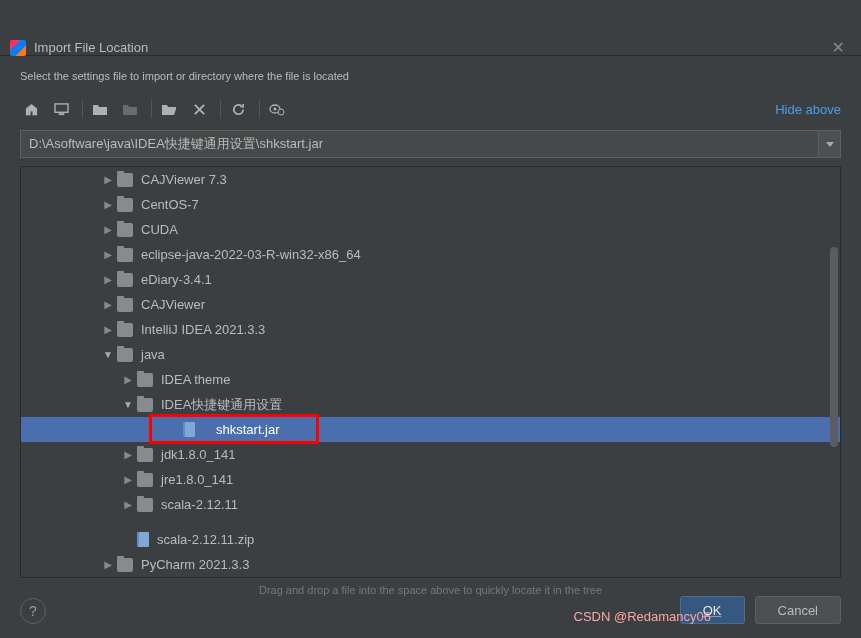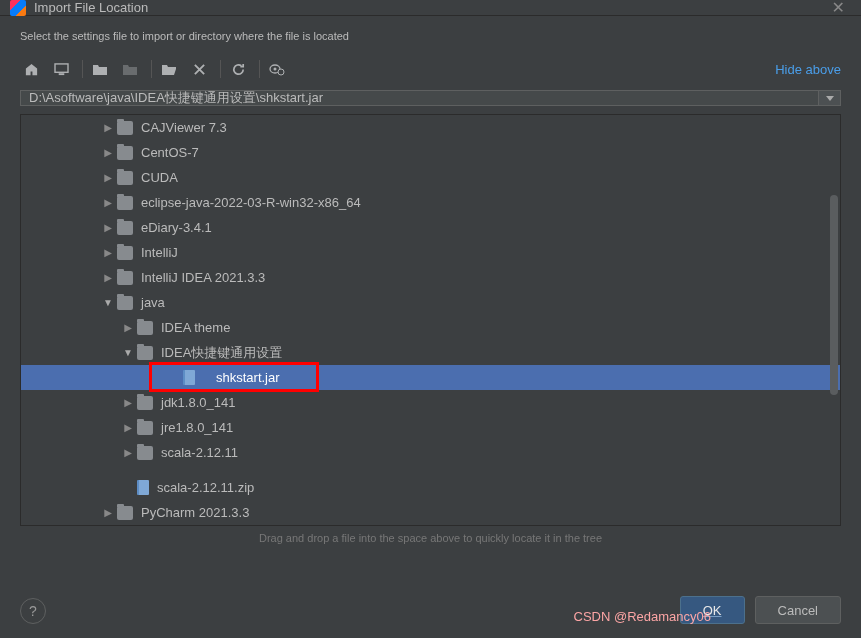--- a/index.html
+++ b/index.html
@@ -13,20 +13,21 @@
   overflow: hidden;
   position: relative;
 }
 .titlebar {
   height: 16px;
   display: flex;
   align-items: center;
   padding: 0 10px;
   background: #3c3f41;
   border-bottom: 1px solid #2b2b2b;
+  margin-top: 40px;
 }
 .titlebar .appicon {
   width: 16px; height: 16px;
   background: linear-gradient(135deg, #fe315d 0%, #fe315d 33%, #087cfa 33%, #087cfa 66%, #f97a12 66%);
   margin-right: 8px;
   border-radius: 2px;
 }
 .titlebar .title { color: #bbbbbb; flex: 1; }
 .titlebar .close { color: #888; cursor: pointer; font-size: 16px; padding: 0 6px; }
 .subtitle {
@@ -49,21 +50,21 @@
 .toolbar .sep {
   width: 1px; height: 18px;
   background: #555;
   margin: 0 6px 0 2px;
 }
 .toolbar .spacer { flex: 1; }
 .toolbar .hidepath { color: #4a9eea; cursor: pointer; }
 .pathbar {
   margin: 6px 20px 0 20px;
   display: flex;
-  height: 16px;
+  height: 28px;
 }
 .pathbar input {
   flex: 1;
   background: #45494a;
   border: 1px solid #5e6060;
   color: #bbbbbb;
   padding: 0 8px;
   font-size: 13px;
   outline: none;
 }
@@ -271,21 +272,21 @@
         <span class="label">eclipse-java-2022-03-R-win32-x86_64</span>
       </div>
       <div class="row" style="padding-left: 80px;">
         <span class="chev">▶</span>
         <span class="folder-icon"></span>
         <span class="label">eDiary-3.4.1</span>
       </div>
       <div class="row" style="padding-left: 80px;">
         <span class="chev">▶</span>
         <span class="folder-icon"></span>
-        <span class="label">IntelliJ</span>
+        <span class="label">CAJViewer</span>
       </div>
       <div class="row" style="padding-left: 80px;">
         <span class="chev">▶</span>
         <span class="folder-icon"></span>
         <span class="label">IntelliJ IDEA 2021.3.3</span>
       </div>
       <div class="row" style="padding-left: 80px;">
         <span class="chev down">▼</span>
         <span class="folder-icon"></span>
         <span class="label">java</span>

